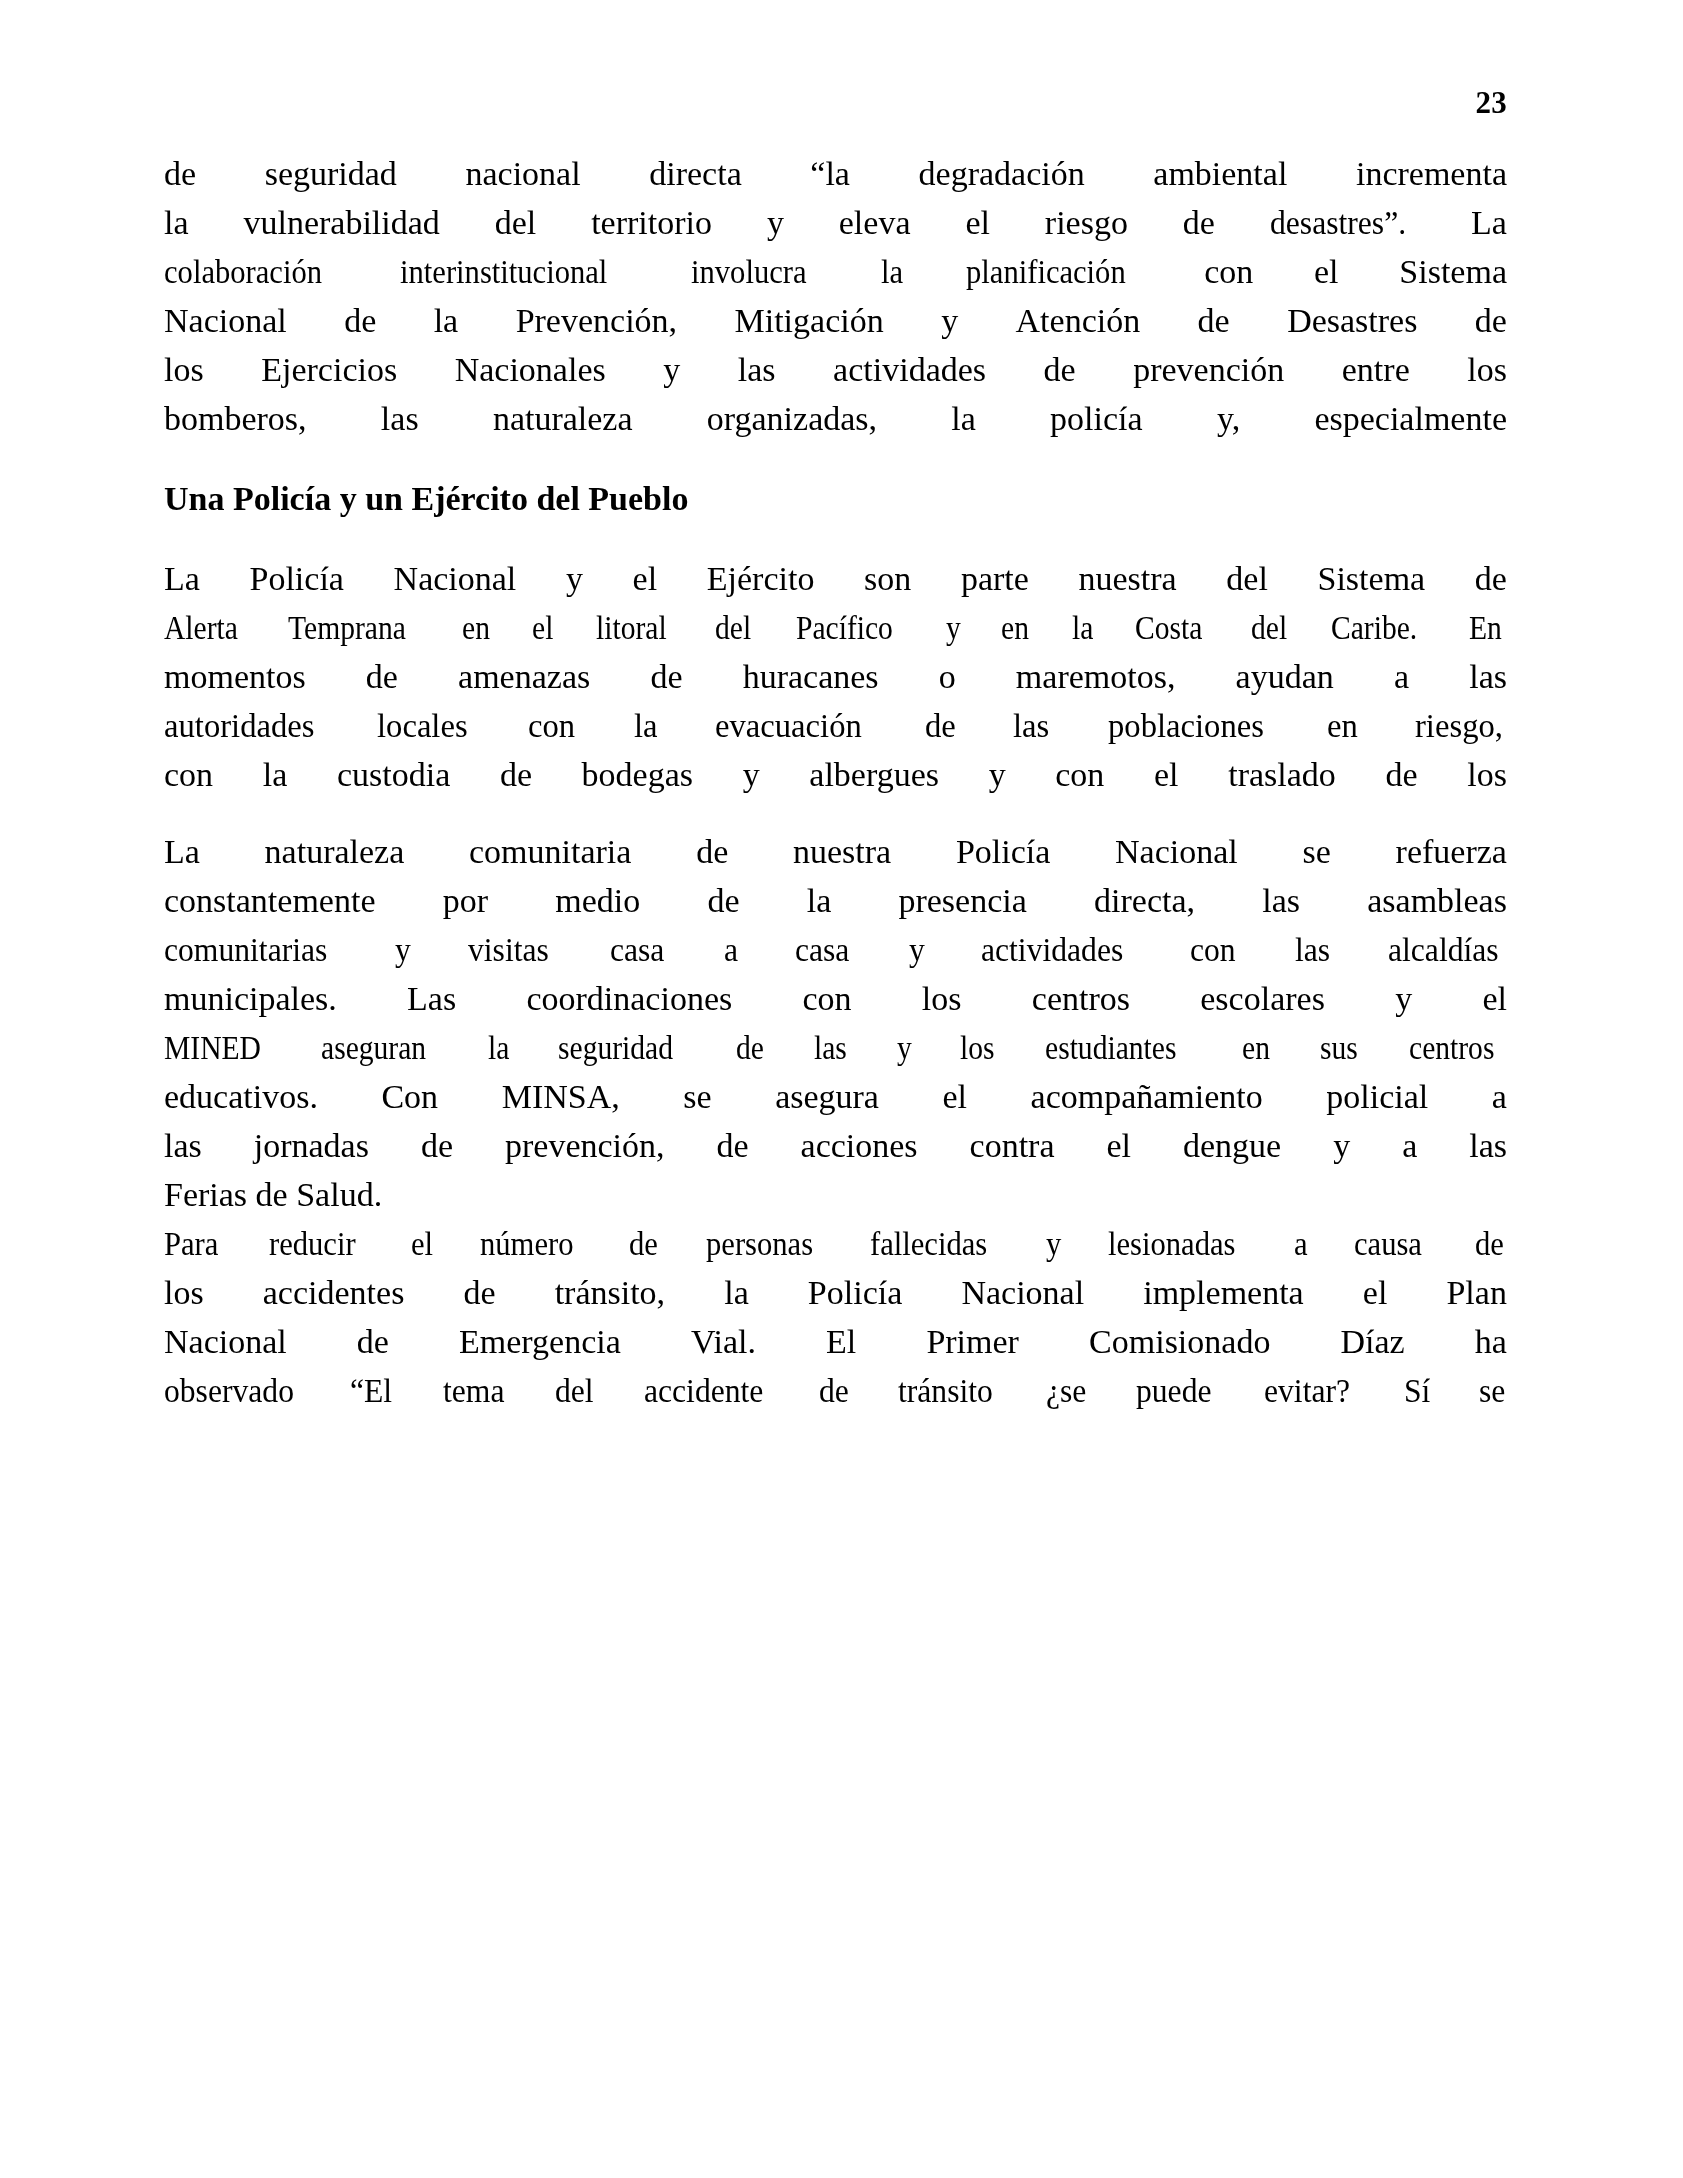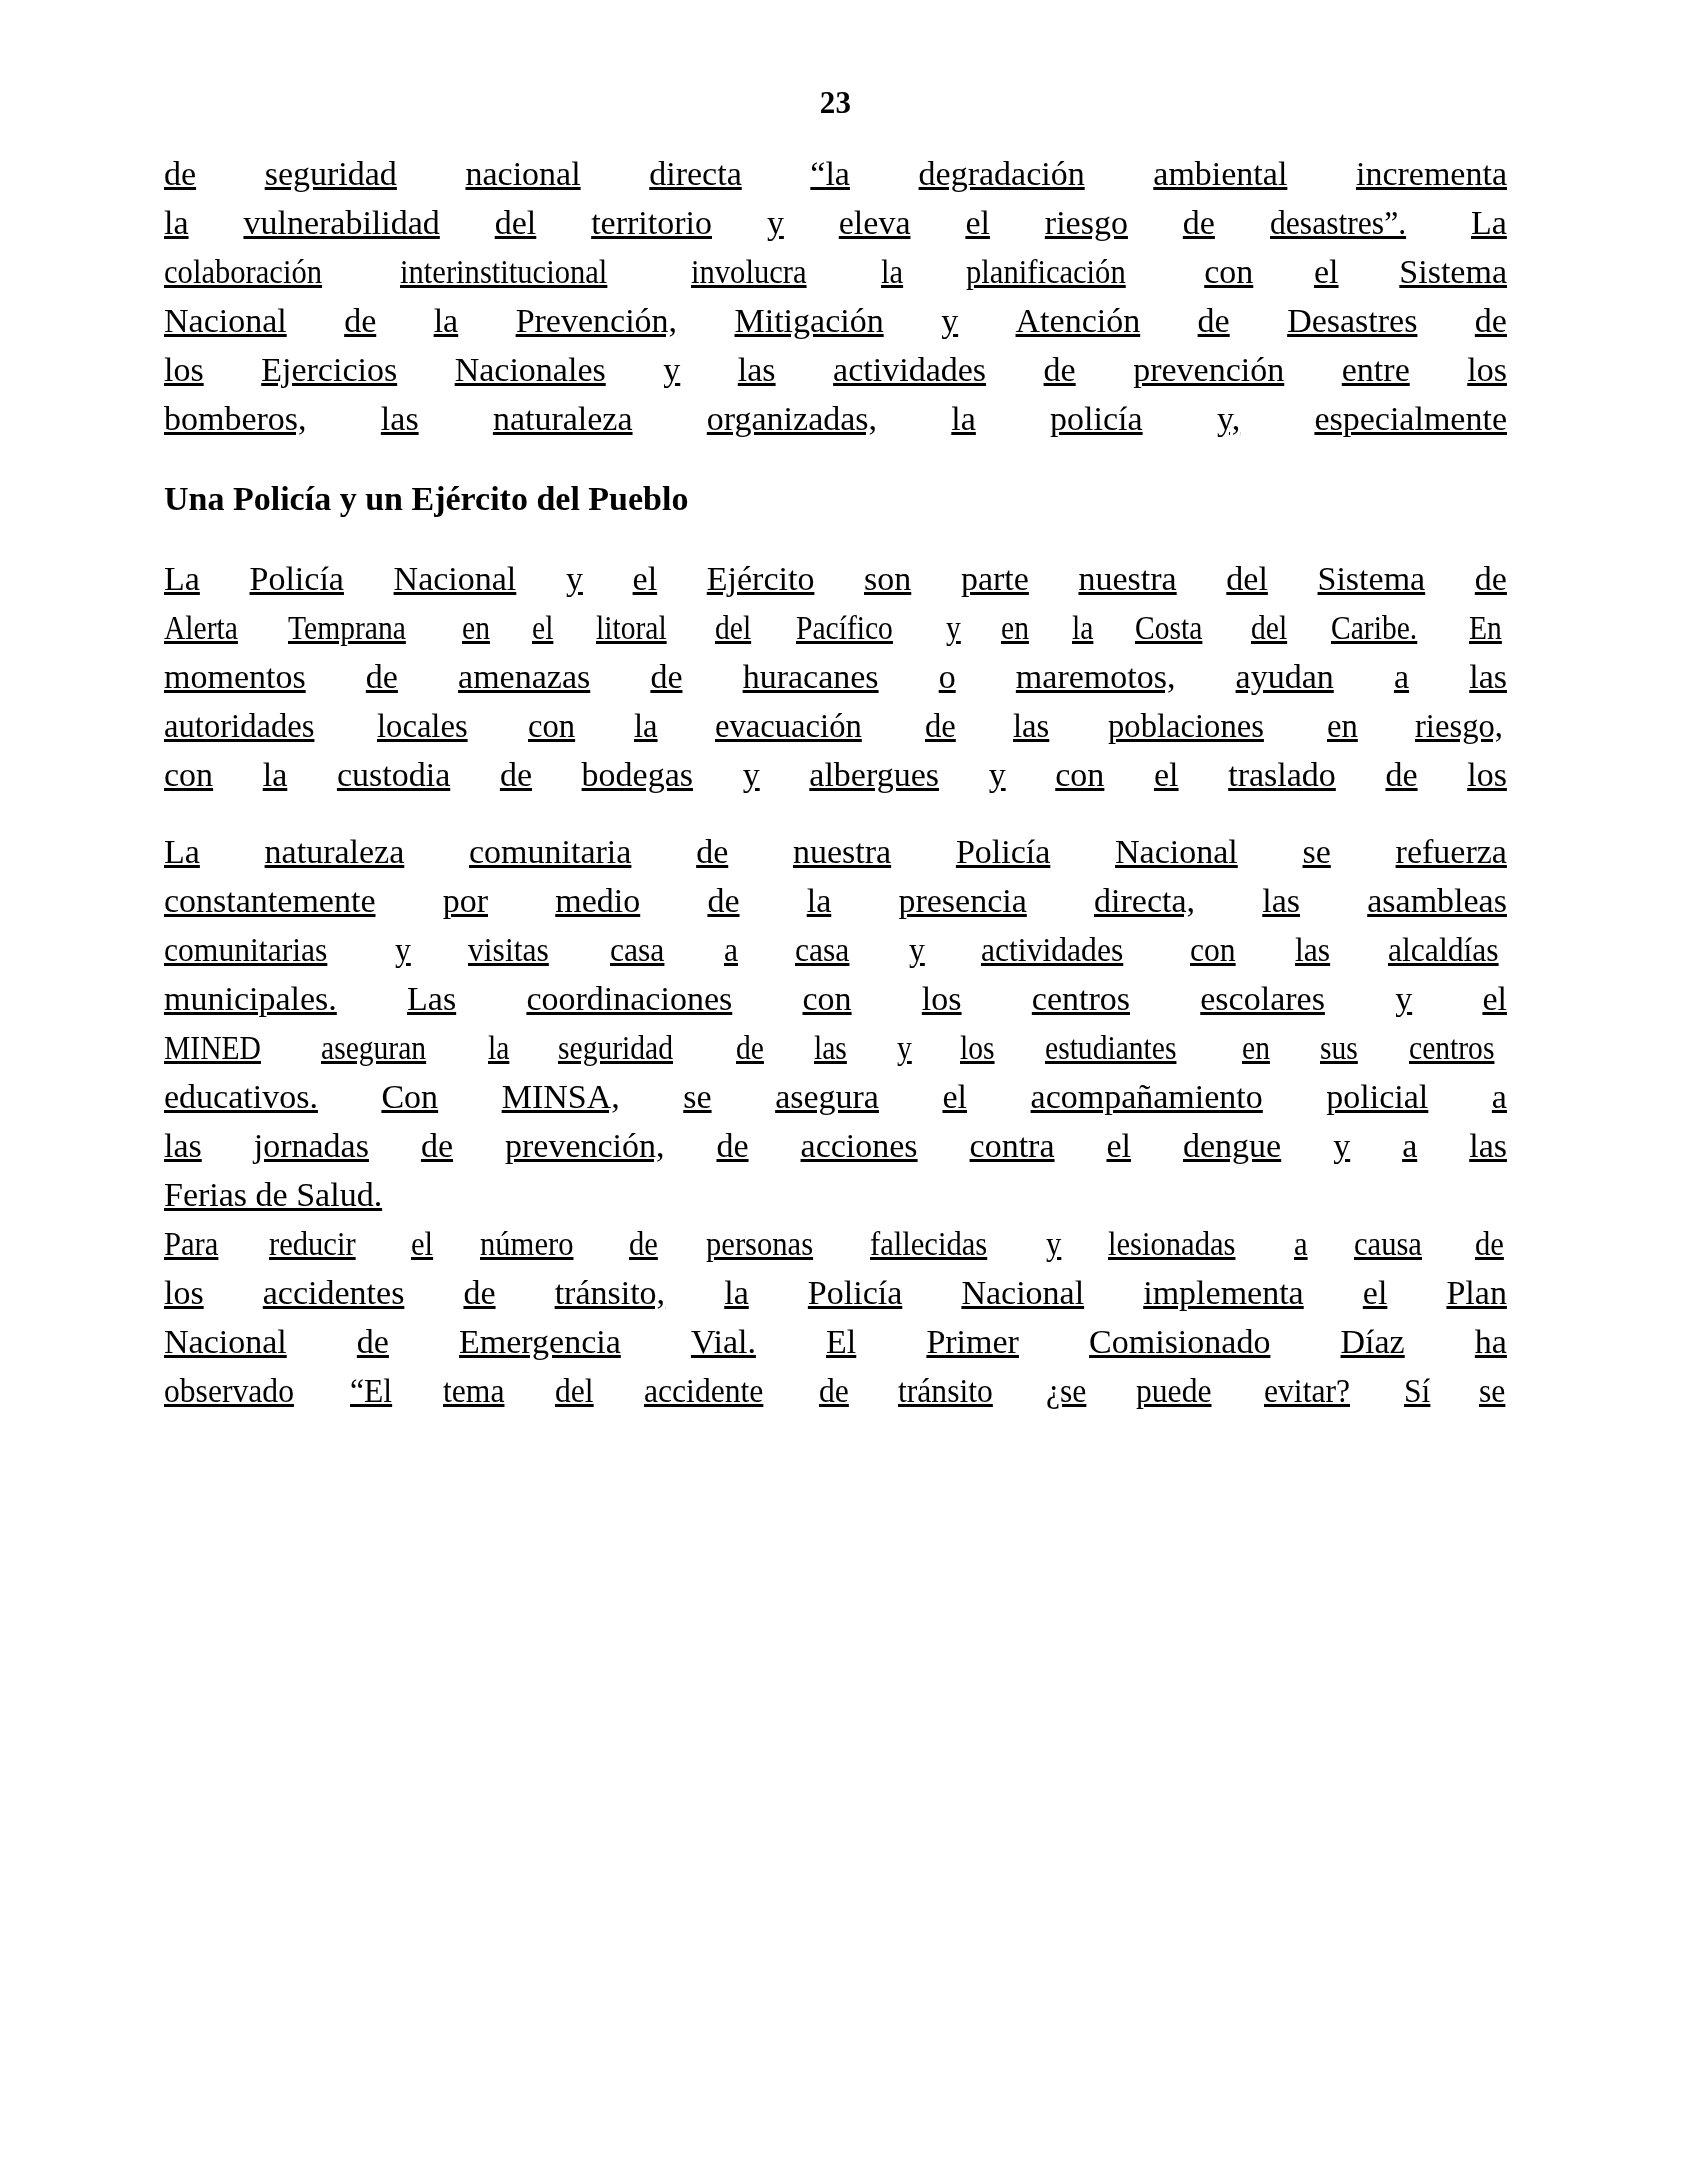--- a/index.html
+++ b/index.html
@@ -26,21 +26,21 @@
   }
 
   
   .folio-bar {
     position: absolute;
     top: 87px;
     left: 164px;
     width: 1343px;
     height: 42px;
     display: flex;
-    justify-content: center;
+    justify-content: flex-end;
     align-items: flex-start;
   }
   .folio {
     font-family: "Liberation Serif", "DejaVu Serif", serif;
     font-weight: bold;
     font-size: 31px;
     line-height: 1;
     letter-spacing: 0.2px;
     color: #000;
   }
@@ -58,21 +58,20 @@
     margin: 0;
   }
 
   .line {
     display: block;
     font-size: 34px;
     line-height: 49px;
     height: 49px;
     white-space: nowrap;
     color: #000;
-    text-decoration: underline;
   }
 
   
   .line.just {
     display: flex;
     justify-content: space-between;
     width: 1343px;
   }
   .line.just > span { display: inline-block; }
 

